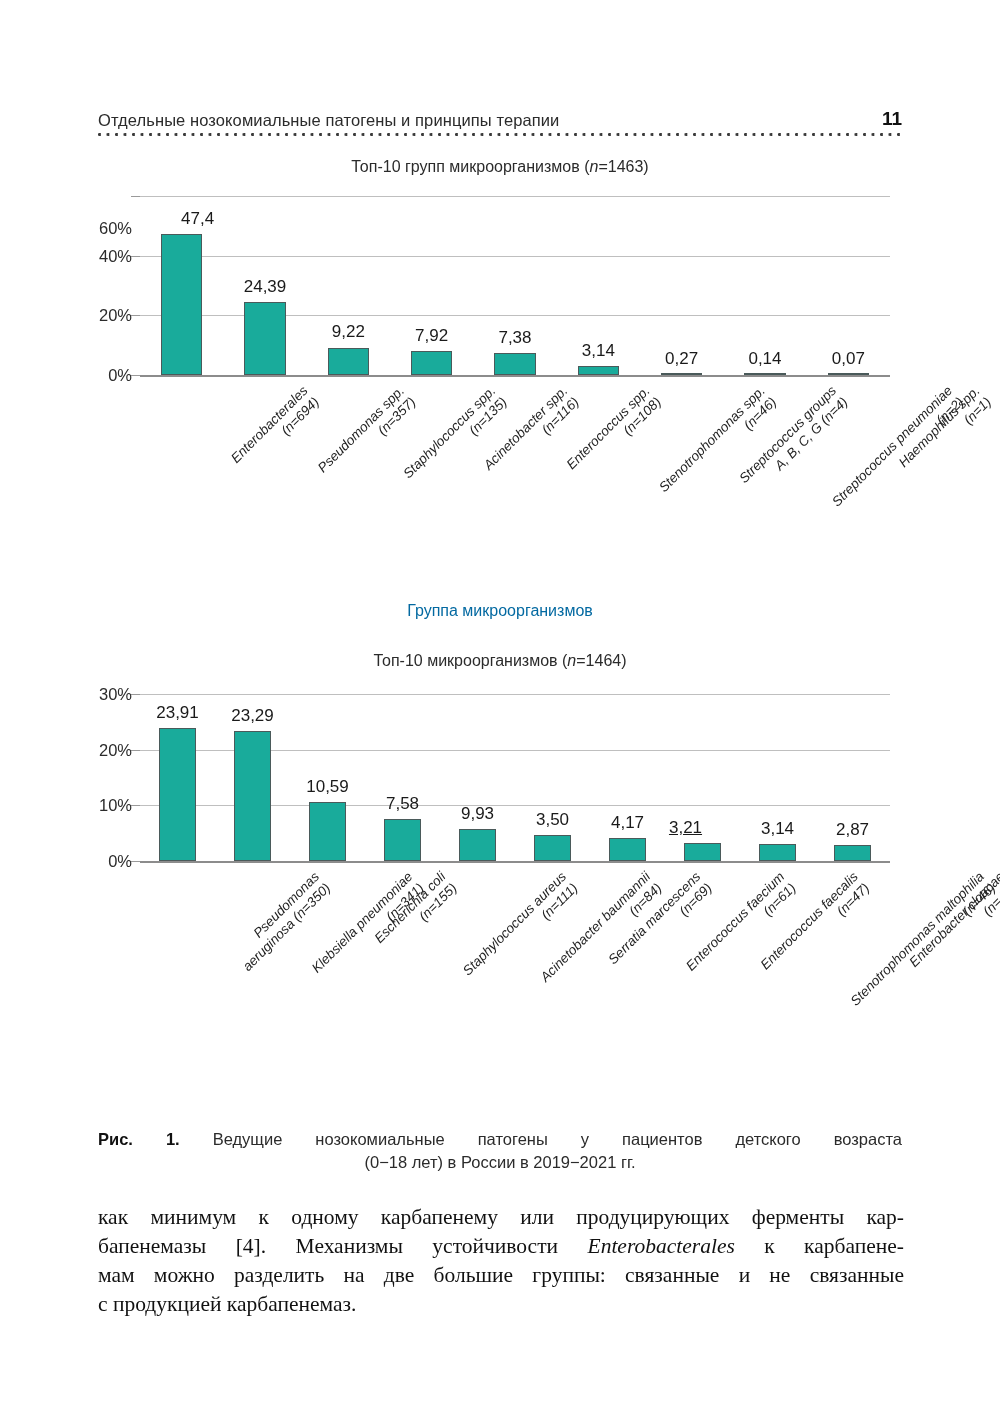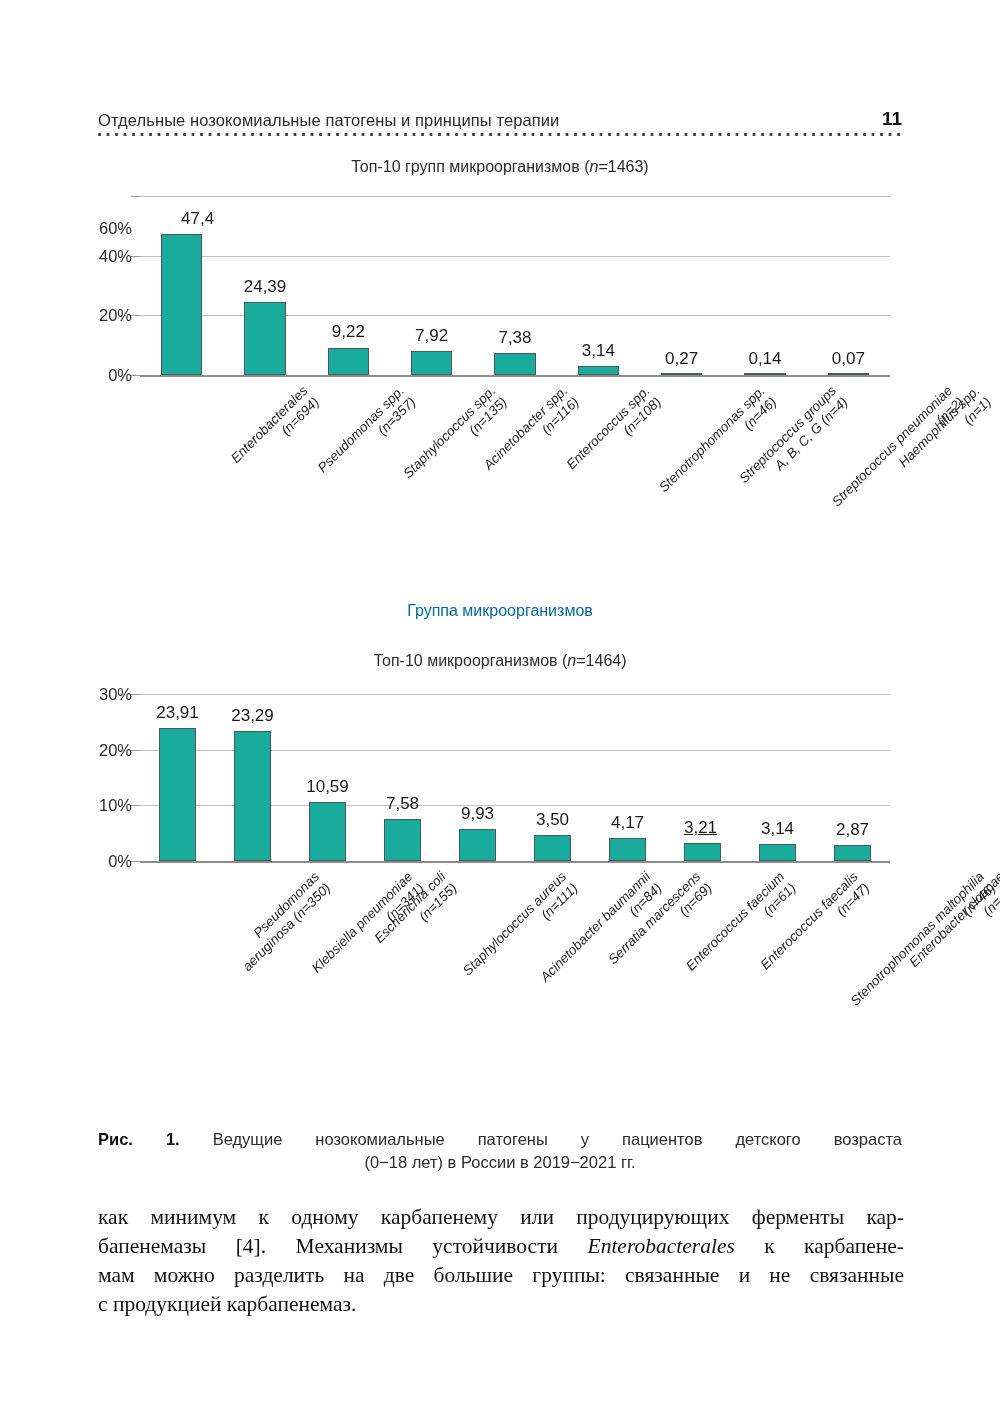--- a/index.html
+++ b/index.html
@@ -186,21 +186,21 @@
       <div class="bar-value" style="left: 150px; width: 75px; top: 83.049px;">10,59</div>
       <div class="bar" style="left: 243.75px; width: 37.5px; height: 42.1953px; background: rgb(25, 171, 155);"></div>
       <div class="bar-value" style="left: 225px; width: 75px; top: 99.8047px;">7,58</div>
       <div class="bar" style="left: 318.75px; width: 37.5px; height: 31.9527px; background: rgb(25, 171, 155);"></div>
       <div class="bar-value" style="left: 300px; width: 75px; top: 110.047px;">9,93</div>
       <div class="bar" style="left: 393.75px; width: 37.5px; height: 26.219px; background: rgb(25, 171, 155);"></div>
       <div class="bar-value" style="left: 375px; width: 75px; top: 115.781px;">3,50</div>
       <div class="bar" style="left: 468.75px; width: 37.5px; height: 23.213px; background: rgb(25, 171, 155);"></div>
       <div class="bar-value" style="left: 450px; width: 75px; top: 118.787px;">4,17</div>
       <div class="bar" style="left: 543.75px; width: 37.5px; height: 17.869px; background: rgb(25, 171, 155);"></div>
-      <div class="bar-value" style="left: 523px; width: 75px; top: 124.131px; text-decoration: underline;">3,21</div>
+      <div class="bar-value" style="left: 508px; width: 75px; top: 124.131px; text-decoration: underline;">3,21</div>
       <div class="bar" style="left: 618.75px; width: 37.5px; height: 17.4793px; background: rgb(25, 171, 155);"></div>
       <div class="bar-value" style="left: 600px; width: 75px; top: 124.521px;">3,14</div>
       <div class="bar" style="left: 693.75px; width: 37.5px; height: 15.9763px; background: rgb(25, 171, 155);"></div>
       <div class="bar-value" style="left: 675px; width: 75px; top: 126.024px;">2,87</div>
     </div>
   <div id="chart2-xlabels">
       <div class="xlabel" style="left: 193.5px; top: 869px;">Pseudomonas
 aeruginosa (n=350)</div>
       <div class="xlabel" style="left: 268.5px; top: 869px;">Klebsiella pneumoniae
 (n=341)</div>

